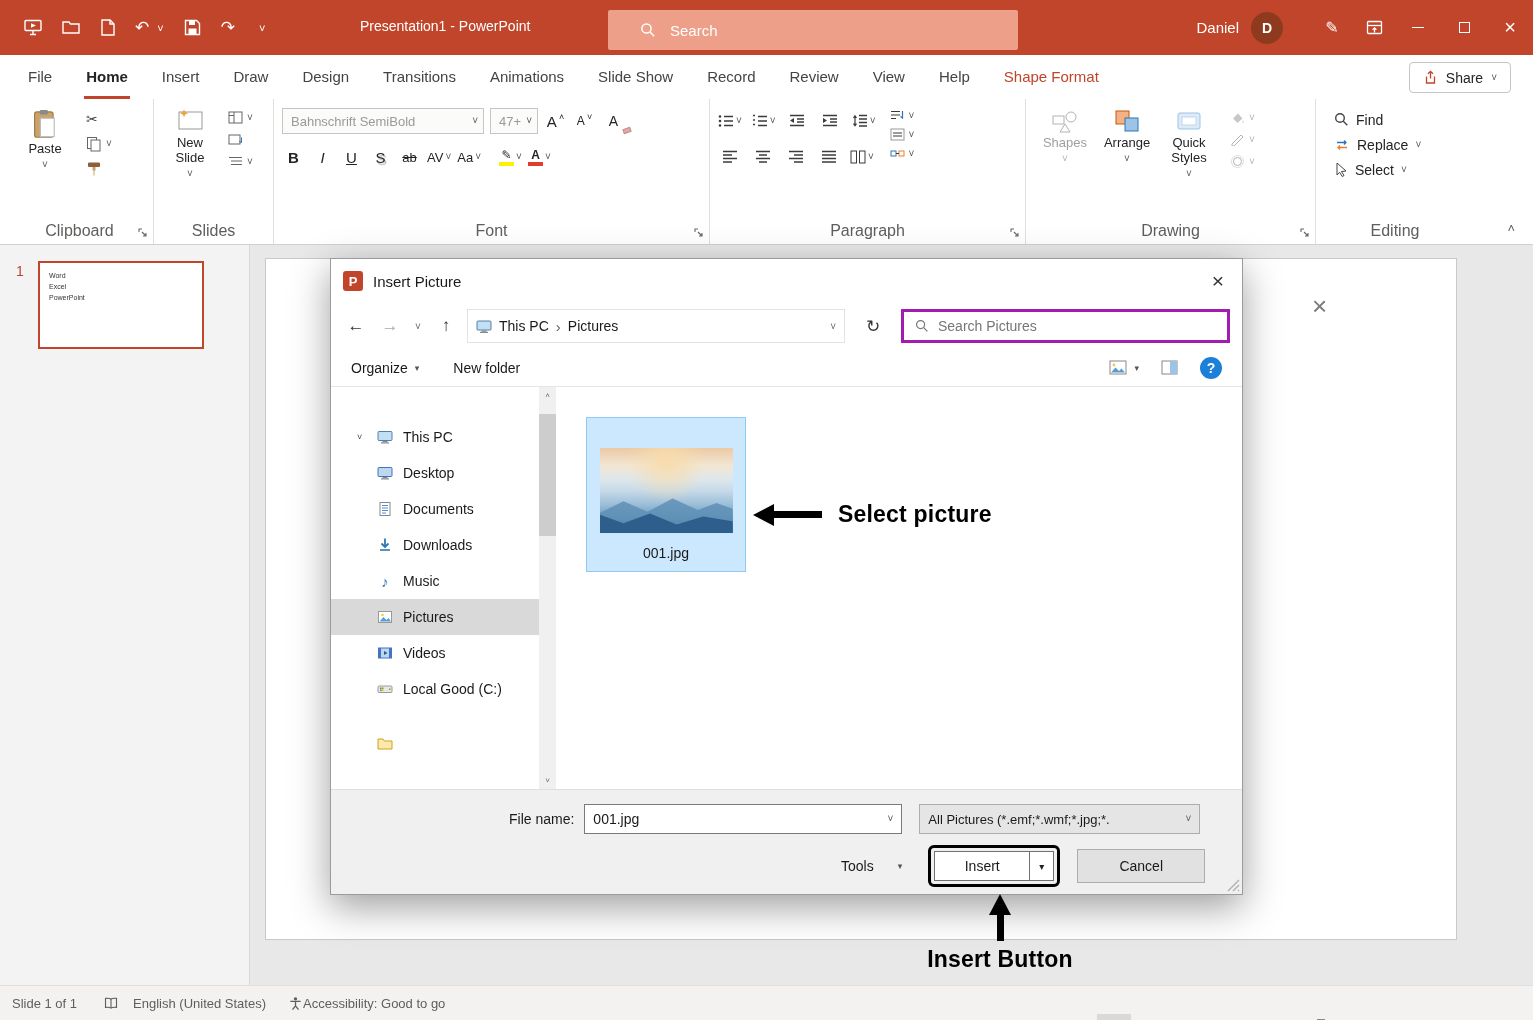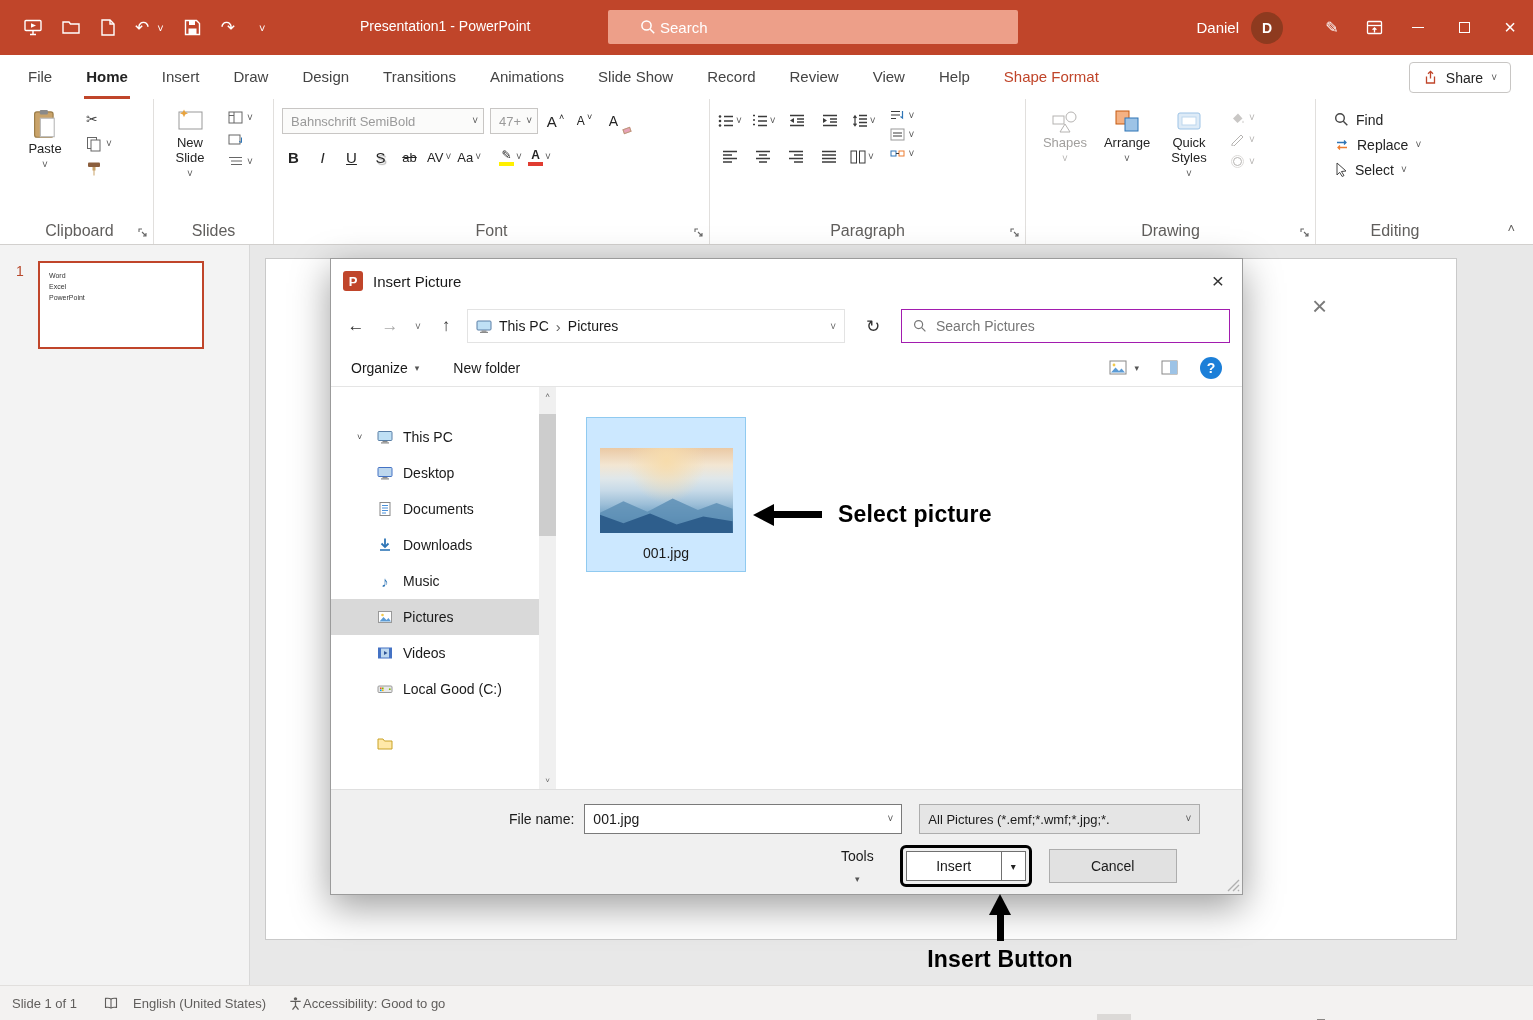--- a/index.html
+++ b/index.html
@@ -7,21 +7,21 @@
   body { font-family:"Liberation Sans", sans-serif; overflow:hidden; background:#fff; color:#242424; }
   svg { display:block; }
   .app { position:relative; width:1533px; height:1020px; }
 
   
   .titlebar { height:55px; background:#C0452A; display:flex; align-items:center; color:#fff; position:relative; }
   .qat { display:flex; align-items:center; gap:20px; padding-left:24px; }
   .qicon { display:flex; align-items:center; justify-content:center; color:#fff; font-size:17px; cursor:default; }
   .qchev { font-size:11px; color:#fff; margin-left:-12px; }
   .tb-title { position:absolute; left:360px; top:18px; font-size:14px; color:#fff; white-space:nowrap; }
-  .tb-search { position:absolute; left:608px; top:10px; width:410px; height:34px; background:#ED9F89; border-radius:2px; display:flex; align-items:center; gap:4px; padding-left:32px; font-size:15px; color:#fff; }
+  .tb-search { position:absolute; left:608px; top:10px; width:410px; height:40px; background:#ED9F89; border-radius:2px; display:flex; align-items:center; gap:14px; padding-left:32px; font-size:15px; color:#fff; }
   .tb-right { position:absolute; right:0; top:0; height:55px; display:flex; align-items:center; }
   .tb-user { font-size:15px; margin-right:12px; }
   .avatar { width:32px; height:32px; border-radius:50%; background:#8E3A1F; color:#fff; font-size:14px; font-weight:bold; display:flex; align-items:center; justify-content:center; margin-right:28px; }
   .tb-ico { width:42px; height:55px; display:flex; align-items:center; justify-content:center; font-size:16px; }
   .win-btn { width:46px; height:55px; display:flex; align-items:center; justify-content:center; }
   .min-glyph { width:12px; height:1.6px; background:#fff; }
   .max-glyph { width:11px; height:11px; border:1.5px solid #fff; }
   .close-glyph { font-size:20px; color:#fff; }
 
   
@@ -90,21 +90,21 @@
   .dlg-title { height:44px; display:flex; align-items:center; gap:10px; padding-left:12px; font-size:15px; color:#1a1a1a; }
   .ppt-logo { width:20px; height:20px; background:#C0452A; border-radius:3px; color:#fff; font-size:13px; font-weight:bold; display:flex; align-items:center; justify-content:center; }
   .dlg-close { margin-left:auto; width:48px; height:44px; display:flex; align-items:center; justify-content:center; font-size:21px; color:#333; }
   .dlg-nav { height:46px; display:flex; align-items:center; gap:8px; padding:0 12px; }
   .navico { width:26px; height:30px; display:flex; align-items:center; justify-content:center; font-size:17px; color:#333; }
   .navico.dis { color:#A9A9A9; }
   .navico.small { width:14px; font-size:10px; color:#666; }
   .crumbbox { width:378px; height:34px; border:1px solid #E3E3E3; display:flex; align-items:center; gap:7px; padding:0 8px; font-size:14px; color:#1a1a1a; }
   .crumb-sep { color:#666; font-size:15px; }
   .crumb-chev { margin-left:auto; font-size:10px; color:#666; }
-  .searchbox { flex:1; height:34px; border:1px solid #a21caf; display:flex; align-items:center; gap:9px; padding:0 11px; font-size:14px; color:#767676; }
+  .searchbox { flex:1; height:34px; border:3px solid #a21caf; display:flex; align-items:center; gap:9px; padding:0 11px; font-size:14px; color:#767676; }
   .dlg-toolbar { height:38px; display:flex; align-items:center; gap:34px; padding:0 20px; font-size:14px; color:#1a1a1a; border-bottom:1px solid #E5E5E5; }
   .tb-group { display:flex; align-items:center; gap:7px; }
   .tbar-right { margin-left:auto; display:flex; align-items:center; gap:22px; }
   .tri { font-size:9px; color:#555; }
   .help-circle { width:22px; height:22px; border-radius:50%; background:#1C7FD8; color:#fff; font-size:14px; font-weight:bold; display:flex; align-items:center; justify-content:center; }
   .dlg-body { flex:1; display:flex; min-height:0; }
   .tree { width:208px; padding-top:32px; overflow:hidden; }
   .tree-item { height:36px; display:flex; align-items:center; gap:10px; padding-left:46px; font-size:14px; color:#1a1a1a; position:relative; }
   .tree-item.root { padding-left:26px; }
   .tree-item.root .expander { font-size:9px; color:#444; width:10px; }
@@ -122,21 +122,21 @@
       clip-path:polygon(0 55%,18% 28%,36% 52%,55% 22%,74% 48%,88% 32%,100% 45%,100% 100%,0 100%); }
   .thumb-img::after { content:''; position:absolute; left:0; right:0; bottom:0; height:36%; background:#2E5E8C;
       clip-path:polygon(0 40%,18% 68%,38% 36%,58% 72%,78% 46%,100% 62%,100% 100%,0 100%); }
   .file-label { font-size:14px; color:#1a1a1a; margin-top:12px; }
   .dlg-footer { height:105px; background:#F0F0F0; border-top:1px solid #DFDFDF; padding:14px 16px 0; }
   .fn-row { display:flex; align-items:center; }
   .fn-label { margin-left:162px; font-size:14px; color:#1a1a1a; }
   .fn-input { margin-left:10px; width:318px; height:30px; background:#fff; border:1px solid #7A7A7A; display:flex; align-items:center; justify-content:space-between; padding:0 8px; font-size:14px; color:#1a1a1a; }
   .ft-combo { margin-left:17px; width:281px; height:30px; background:#E5E5E5; border:1px solid #ADADAD; display:flex; align-items:center; justify-content:space-between; padding:0 8px; font-size:13px; color:#1a1a1a; white-space:nowrap; overflow:hidden; }
   .btn-row { display:flex; align-items:center; margin-top:11px; }
-  .tools-dd { margin-left:494px; display:flex; align-items:center; gap:10px; font-size:14px; color:#1a1a1a;flex-direction:column; }
+  .tools-dd { margin-left:494px; display:flex; align-items:center; gap:24px; font-size:14px; color:#1a1a1a; }
   .insert-annot { margin-left:26px; border:3px solid #000; border-radius:6px; padding:3px; background:#F0F0F0; }
   .insert-split { display:flex; height:30px; border:1px solid #707070; background:#fff; }
   .insert-main { width:94px; display:flex; align-items:center; justify-content:center; font-size:14px; color:#1a1a1a; }
   .insert-chev { width:24px; border-left:1px solid #707070; display:flex; align-items:center; justify-content:center; font-size:10px; color:#222; }
   .cancel-btn { margin-left:17px; width:128px; height:34px; background:#E1E1E1; border:1px solid #ADADAD; display:flex; align-items:center; justify-content:center; font-size:14px; color:#1a1a1a; }
   .resize-grip { position:absolute; right:2px; bottom:2px; }
 
   
   .annot-select { position:absolute; left:753px; top:501px; display:flex; align-items:center; z-index:9; }
   .ah-left { width:0; height:0; border-top:11px solid transparent; border-bottom:11px solid transparent; border-right:21px solid #000; }

